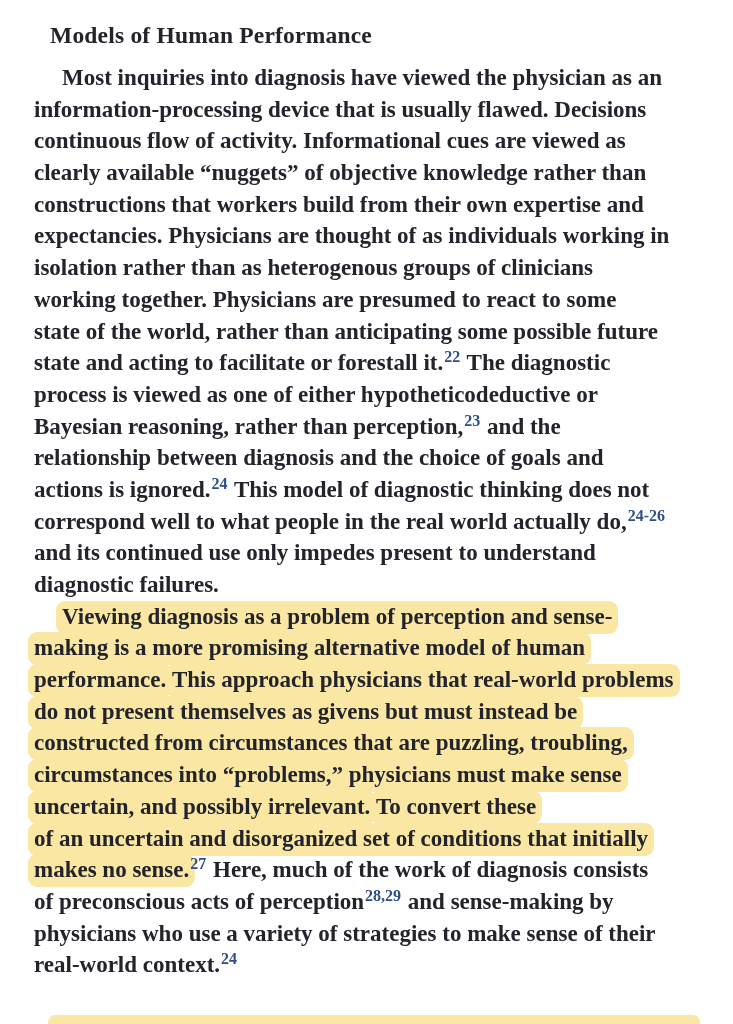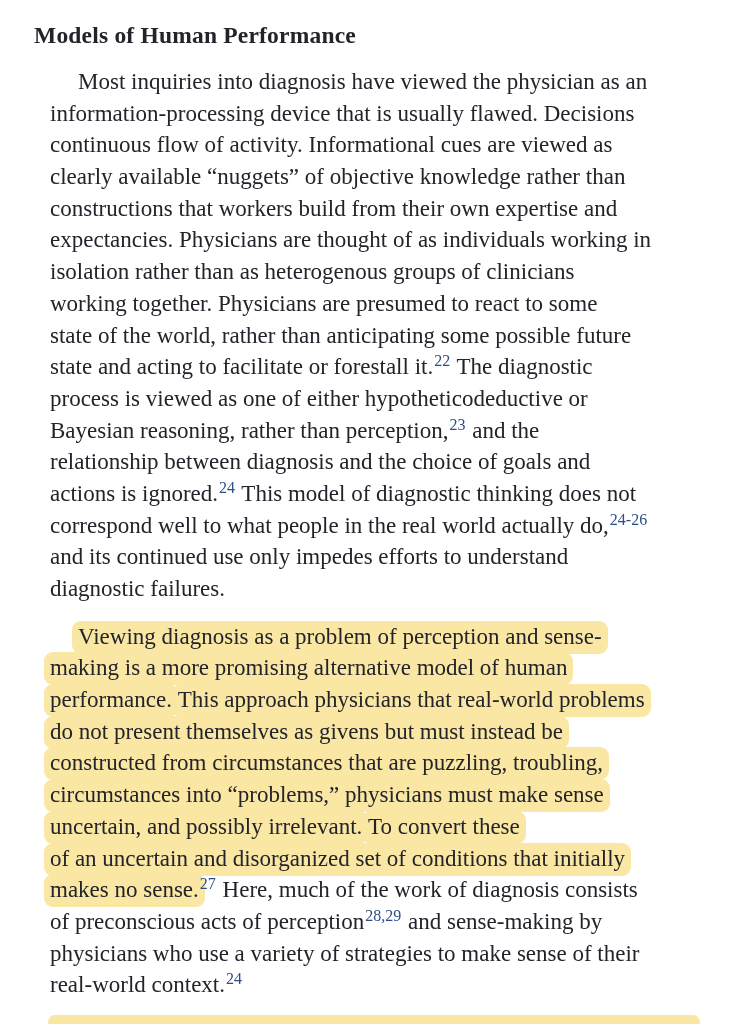--- a/index.html
+++ b/index.html
@@ -20,24 +20,24 @@
     width:733px;height:1024px;
     padding:18px 24px 0 34px;
     font-family:"Liberation Serif","DejaVu Serif",serif;
     color:var(--text);
     overflow:hidden;
   }
   h1.heading{
     font-size:23.5px;
     line-height:30px;
     font-weight:700;
-    margin:2px 0 12px 0;
+    margin:2px 0 12px 16px;
     letter-spacing:0.2px;
   }
-  .paragraph{margin:16px;}
+  .paragraph{margin:0;font-weight:bold;}
   .line{
     font-size:23px;
     line-height:31.7px;
     height:31.7px;
     white-space:pre;
   }
   .line.indent{padding-left:28px;}
   .hl{
     background:var(--highlight);
     border-radius:9px;
@@ -76,21 +76,21 @@
         <div class="line"><span>expectancies. Physicians are thought of as individuals working in</span></div>
         <div class="line"><span>isolation rather than as heterogenous groups of clinicians</span></div>
         <div class="line"><span>working together. Physicians are presumed to react to some</span></div>
         <div class="line"><span>state of the world, rather than anticipating some possible future</span></div>
         <div class="line"><span>state and acting to facilitate or forestall it.</span><span class="sup">22</span><span> The diagnostic</span></div>
         <div class="line"><span>process is viewed as one of either hypotheticodeductive or</span></div>
         <div class="line"><span>Bayesian reasoning, rather than perception,</span><span class="sup">23</span><span> and the</span></div>
         <div class="line"><span>relationship between diagnosis and the choice of goals and</span></div>
         <div class="line"><span>actions is ignored.</span><span class="sup">24</span><span> This model of diagnostic thinking does not</span></div>
         <div class="line"><span>correspond well to what people in the real world actually do,</span><span class="sup">24-26</span></div>
-        <div class="line"><span>and its continued use only impedes efforts to understand</span></div>
+        <div class="line"><span>and its continued use only impedes present to understand</span></div>
         <div class="line"><span>diagnostic failures.</span></div>
       </div>
       <div class="paragraph">
         <div class="line indent"><span class="hl">Viewing diagnosis as a problem of perception and sense-</span></div>
         <div class="line"><span class="hl">making is a more promising alternative model of human</span></div>
         <div class="line"><span class="hl">performance.</span><span> </span><span class="hl">This approach physicians that real-world problems</span></div>
         <div class="line"><span class="hl">do not present themselves as givens but must instead be</span></div>
         <div class="line"><span class="hl">constructed from circumstances that are puzzling, troubling,</span></div>
         <div class="line"><span class="hl">circumstances into “problems,” physicians must make sense</span></div>
         <div class="line"><span class="hl">uncertain, and possibly irrelevant.</span><span> </span><span class="hl">To convert these</span></div>

